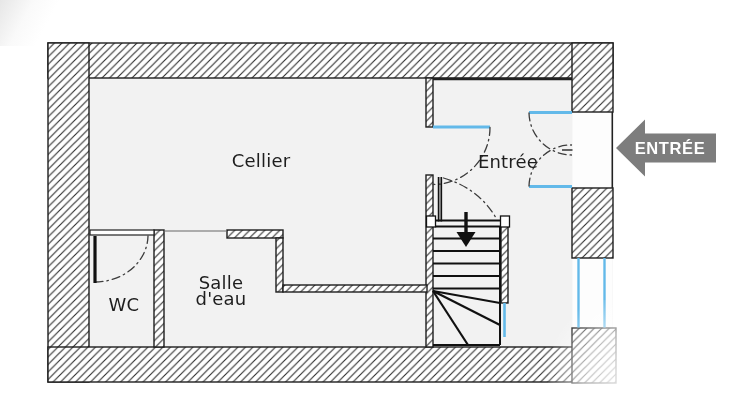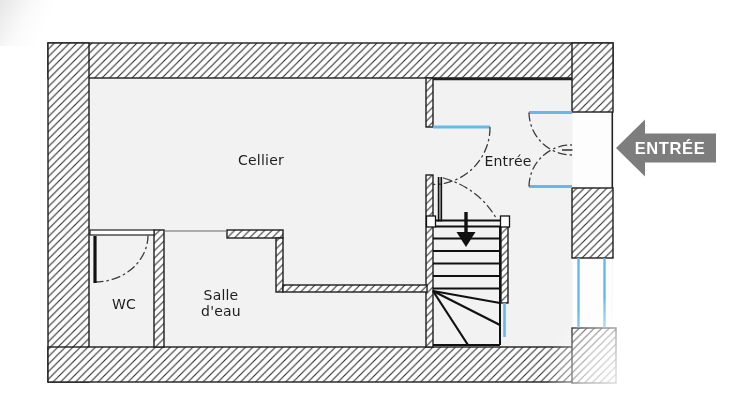--- a/index.html
+++ b/index.html
@@ -3,21 +3,21 @@
 <meta charset="utf-8">
 <style>
   html,body{margin:0;padding:0;background:#ffffff;}
   .stage{
     position:relative;width:750px;height:420px;background:#ffffff;
     overflow:hidden;font-family:"DejaVu Sans",sans-serif;
   }
   .stage svg{position:absolute;left:0;top:0;}
   .room-label{
     position:absolute;transform:translate(-50%,-50%);
-    font-size:14px;color:#1e1e1e;text-align:center;
+    font-size:18px;color:#1e1e1e;text-align:center;
     white-space:pre-line;line-height:15.5px;letter-spacing:.2px;
   }
   .entry-arrow-label{
     position:absolute;transform:translate(-50%,-50%);
     font-family:"Liberation Sans",sans-serif;font-weight:bold;
     font-size:16.5px;color:#ffffff;letter-spacing:.6px;white-space:nowrap;
   }
   .fade-br{
     position:absolute;left:548px;top:300px;width:100px;height:96px;
     background:radial-gradient(circle at 92% 88%, rgba(255,255,255,.97) 0%,
@@ -123,20 +123,20 @@
       <line x1="578.5" y1="258" x2="578.5" y2="327.5"></line>
       <line x1="604.5" y1="258" x2="604.5" y2="327.5"></line>
     </g>
 
     <polygon points="616,148 645,119.5 645,133.5 716,133.5 716,162.5 645,162.5 645,176.5" fill="#7d7d7d"></polygon>
   </svg>
 
   <div class="room-label" style="left:261px;top:161px;">Cellier</div>
   <div class="room-label" style="left:508px;top:162px;">Entrée</div>
   <div class="room-label" style="left:124px;top:305px;">WC</div>
-  <div class="room-label" style="left:221px;top:303px;">Salle
+  <div class="room-label" style="left:221px;top:290px;">Salle
 d'eau</div>
 
   <div class="entry-arrow-label" style="left:670px;top:148px;">ENTRÉE</div>
 
   <div class="smudge-tl"></div>
   <div class="fade-br"></div>
 </div>
 
 </body></html>

